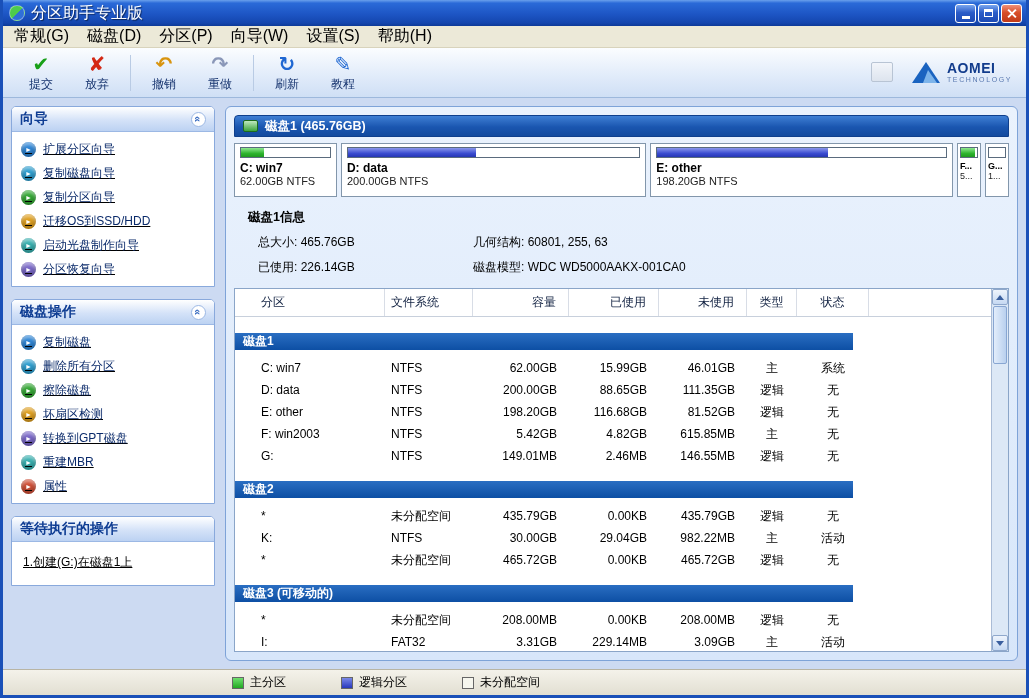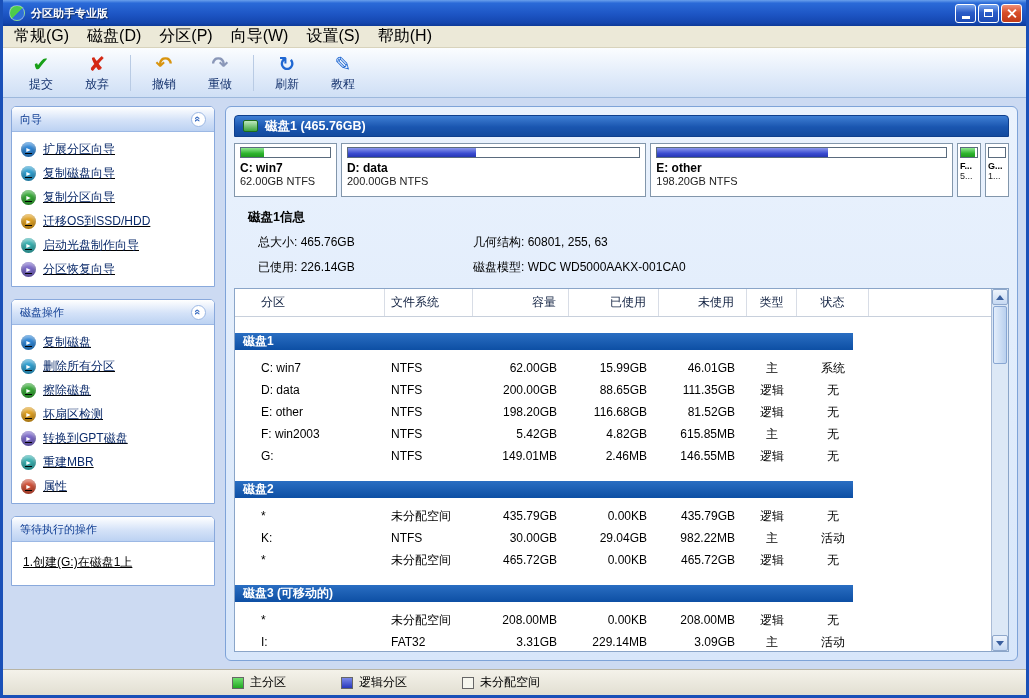--- a/index.html
+++ b/index.html
@@ -7,21 +7,21 @@
   .window { width:1029px; height:698px; display:flex; flex-direction:column;
             border:3px solid #1a50b8; border-top:none; background:#ccdaf2; }
 
   
   .titlebar { height:26px; flex:0 0 auto; display:flex; align-items:center; gap:6px;
               padding:0 4px 0 6px;
               background:linear-gradient(180deg,#6aa0ec 0%,#2a6ad8 12%,#1d55c4 55%,#1446ae 88%,#0d3a98 100%); }
   .app-icon { width:16px; height:16px; border-radius:50%;
               background:linear-gradient(135deg,#4ecb4e 0 50%,#2f6fd8 50% 100%);
               border:1px solid #ffffff66; flex:0 0 auto; }
-  .title-text { color:#fff; font-size:11px; font-weight:bold; text-shadow:1px 1px 1px #00000088; }
+  .title-text { color:#fff; font-size:16px; font-weight:normal; text-shadow:1px 1px 1px #00000088; }
   .winbtns { margin-left:auto; display:flex; gap:2px; }
   .winbtn { width:21px; height:19px; border:1px solid #fff; border-radius:3px;
             background:linear-gradient(180deg,#7aa6ee,#2a5cc8 45%,#1c4ab4);
             display:flex; align-items:center; justify-content:center; cursor:pointer; }
   .winbtn.close { background:linear-gradient(180deg,#f09078,#d84e28 45%,#c03a18); }
   .glyph-min { width:8px; height:3px; background:#fff; margin-top:9px; }
   .glyph-max { width:9px; height:8px; border:1px solid #fff; border-top:3px solid #fff; }
   .glyph-close { position:relative; width:9px; height:9px; }
   .glyph-close::before,.glyph-close::after { content:""; position:absolute; left:4px; top:-1px;
             width:2px; height:11px; background:#fff; }
@@ -56,21 +56,21 @@
 
   
   .content { flex:1; min-height:0; display:flex; gap:10px; padding:8px; background:#ccdaf2; }
 
   
   .sidebar { width:204px; flex:0 0 auto; display:flex; flex-direction:column; gap:12px; }
   .panel { background:#fff; border:1px solid #89a9dc; border-radius:5px 5px 0 0; }
   .panel-header { height:25px; display:flex; align-items:center; padding:0 8px; gap:6px;
         background:linear-gradient(180deg,#ffffff,#d4e2f8 55%,#bcd2f2);
         border-bottom:1px solid #9cb8e4; border-radius:4px 4px 0 0; cursor:pointer; }
-  .panel-title { flex:1; color:#0f3d93; font-weight:normal; font-size:11px; }
+  .panel-title { flex:1; color:#0f3d93; font-weight:bold; font-size:14px; }
   .chevron { width:15px; height:15px; border-radius:50%; border:1px solid #9cb8e4; background:#fff;
              color:#3a6cc0; display:flex; align-items:center; justify-content:center; }
   .chevron::before { content:"«"; transform:rotate(90deg); font-size:11px; font-weight:bold; }
   .panel-body { padding:5px 3px;text-decoration:underline; }
   .panel-item { height:24px; display:flex; align-items:center; gap:7px; padding:0 6px;
                 font-size:12px; color:#0a2a6a; cursor:pointer; }
   .pi-icon { width:15px; height:15px; border-radius:50%; flex:0 0 auto; color:#fff;
              display:flex; align-items:center; justify-content:center;
              box-shadow:inset 0 -4px 5px #00000040, inset 0 3px 3px #ffffff70; }
   .pi-icon::before { content:"►"; font-size:7px; }
@@ -198,20 +198,30 @@
         <span class="tb-sep"></span>
         <div class="tb-btn">
     <span class="tb-icon" style="color: rgb(31, 103, 210);">↻</span>
     <span class="tb-label">刷新</span>
   </div>
         <div class="tb-btn">
     <span class="tb-icon" style="color: rgb(31, 103, 210);">✎</span>
     <span class="tb-label">教程</span>
   </div>
       </div>
+    <div class="toolbar-right">
+      <span class="disabled-tool"></span>
+      <div class="logo">
+        <span class="logo-mark"></span>
+        <span class="logo-text">
+          <span class="logo-name">AOMEI</span>
+          <span class="logo-tag">TECHNOLOGY</span>
+        </span>
+      </div>
+    </div>
   </div>
 
   <div class="content">
 
     <div class="sidebar">
       <div class="panel">
         <div class="panel-header">
           <span class="panel-title">向导</span>
           <span class="chevron"></span>
         </div>

